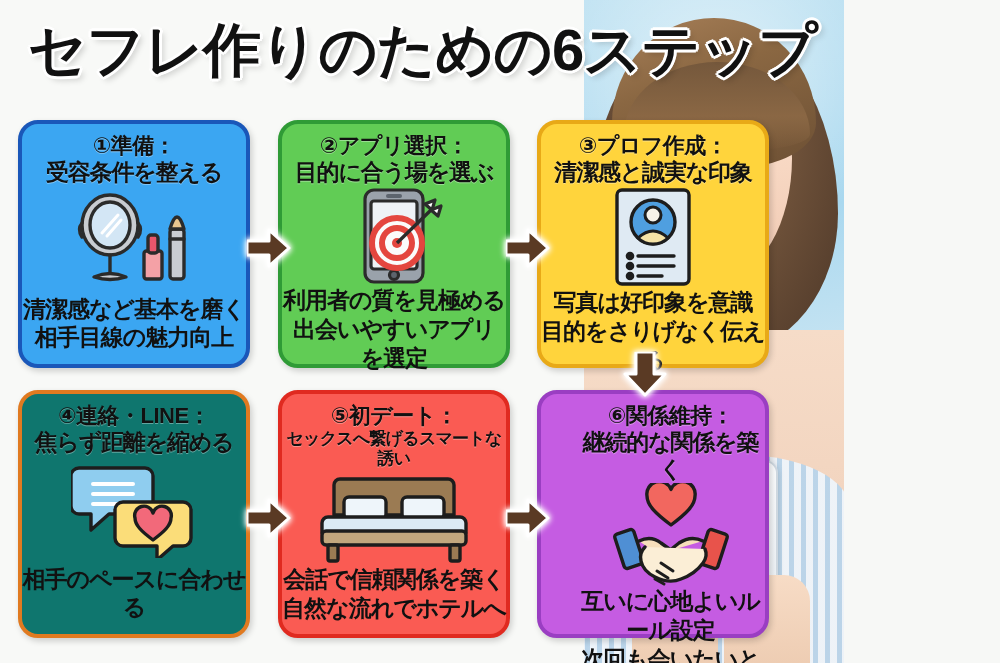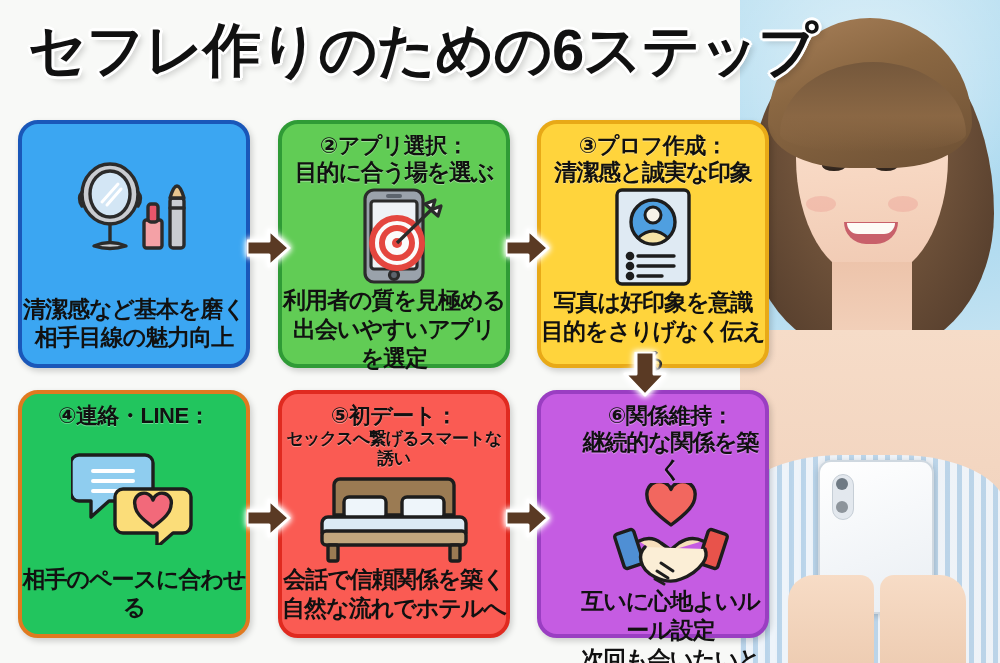--- a/index.html
+++ b/index.html
@@ -1,21 +1,21 @@
 <!DOCTYPE html>
 <html><head>
 <meta charset="utf-8">
 <style>
   html,body{margin:0;padding:0;}
   body{
     width:1000px;height:663px;overflow:hidden;
     font-family:"Liberation Sans","DejaVu Sans",sans-serif;
     background:#f7f8f6;
   }
-  #stage{position:relative;width:1000px;height:663px;overflow:hidden;background:#f8f9f7;}
+  #stage{position:relative;width:844px;height:663px;overflow:hidden;background:#f8f9f7;}
 
   
   .photo{
     position:absolute;top:0;right:0;width:260px;height:663px;overflow:hidden;
     background:linear-gradient(170deg,#bfe2f2 0%,#a9d8ef 35%,#cfe7f3 62%,#e8f2f7 100%);
   }
   .photo .sky-glow{position:absolute;top:-40px;left:-40px;width:340px;height:300px;
     background:radial-gradient(circle at 50% 40%,rgba(255,255,255,.55),rgba(255,255,255,0) 70%);}
   .photo .hair-back{position:absolute;top:22px;left:6px;width:248px;height:330px;
     border-radius:50% 50% 44% 44%/58% 58% 42% 42%;
@@ -93,21 +93,21 @@
   .card .icon{flex:1;display:flex;align-items:center;justify-content:center;width:100%;}
   .card .foot{
     margin-bottom:12px;text-align:center;color:#111;font-weight:bold;
     font-size:23px;line-height:1.25;letter-spacing:-1px;
   }
   .card .foot span{display:block;}
 
   #card1{left:18px;top:120px;background:#3ba6f2;border-color:#1a57b9;}
   #card2{left:278px;top:120px;background:#61cc55;border-color:#2f9b36;}
   #card3{left:537px;top:120px;background:#ffd43c;border-color:#e8a917;}
-  #card4{left:18px;top:390px;background:#22c55e;border-color:#e07a20;justify-content:flex-end;}
+  #card4{left:18px;top:390px;background:#0f766e;border-color:#e07a20;justify-content:flex-end;}
   #card5{left:278px;top:390px;background:#fa5b53;border-color:#e02a20;}
   #card6{left:537px;top:390px;background:#c55ce2;border-color:#9a3ec2;padding-left:35px;}
 
   
   .arrow{position:absolute;filter:drop-shadow(0 0 3px #fff) drop-shadow(0 0 2px #fff);}
   #arrow1{left:247px;top:228px;}
   #arrow2{left:506px;top:228px;}
   #arrow3{left:247px;top:498px;}
   #arrow4{left:506px;top:498px;}
   #arrow5{left:622px;top:352px;}
@@ -145,20 +145,24 @@
           <i class="b"></i>
         </div>
     </div>
     <div class="hand left"></div>
     <div class="hand right"></div>
   </div>
 
   <div class="title">セフレ作りのための6ステップ</div>
 
   <div class="card" id="card1">
+    <div class="head">
+      <span class="l1">①準備：</span>
+      <span class="l2">受容条件を整える</span>
+    </div>
     <div class="icon">
       <svg width="132" height="94" viewBox="0 0 132 94">
         <g stroke="#2b2b2b" stroke-width="3.4" fill="none" stroke-linejoin="round" stroke-linecap="round">
           <ellipse cx="42" cy="32" rx="28" ry="30" fill="#c9ccd1"></ellipse>
           <ellipse cx="42" cy="32" rx="20" ry="23" fill="#d3e6f5"></ellipse>
           <path d="M34 40 L50 22 M39 43 L53 27" stroke="#ffffff" stroke-width="3"></path>
           <path d="M14 30 q-5 6 0 14"></path>
           <path d="M70 30 q5 6 0 14"></path>
           <path d="M42 62 L42 80"></path>
           <path d="M26 84 q16 -7 32 0 q-16 5 -32 0 Z" fill="#c9ccd1"></path>
@@ -225,20 +229,21 @@
     </div>
     <div class="foot">
       <span>写真は好印象を意識</span>
       <span>目的をさりげなく伝える</span>
     </div>
   </div>
 
   <div class="card" id="card4">
     <div class="head">
       <span class="l1">④連絡・LINE：</span>
+      <span class="l2">焦らず距離を縮める</span>
     </div>
     <div class="icon">
       <svg width="126" height="96" viewBox="0 0 126 96">
         <g stroke="#1d1d1d" stroke-width="3.4" stroke-linejoin="round" stroke-linecap="round">
           <path d="M8 6 h66 a8 8 0 0 1 8 8 v30 a8 8 0 0 1 -8 8 h-36 l-18 16 v-16 h-12 a8 8 0 0 1 -8 -8 v-30 a8 8 0 0 1 8 -8 Z" fill="#8fcdef"></path>
           <path d="M22 22 h40 M22 32 h40 M22 42 h26" stroke="#ffffff" stroke-width="4"></path>
           <path d="M52 40 h60 a8 8 0 0 1 8 8 v28 a8 8 0 0 1 -8 8 h-10 l-16 14 v-14 h-34 a8 8 0 0 1 -8 -8 v-28 a8 8 0 0 1 8 -8 Z" fill="#fbdd79"></path>
           <path d="M82 78 c-12 -9 -18 -15 -18 -22 a9 9 0 0 1 18 -5 a9 9 0 0 1 18 5 c0 7 -6 13 -18 22 Z" fill="#f2697a"></path>
         </g>
       </svg>

